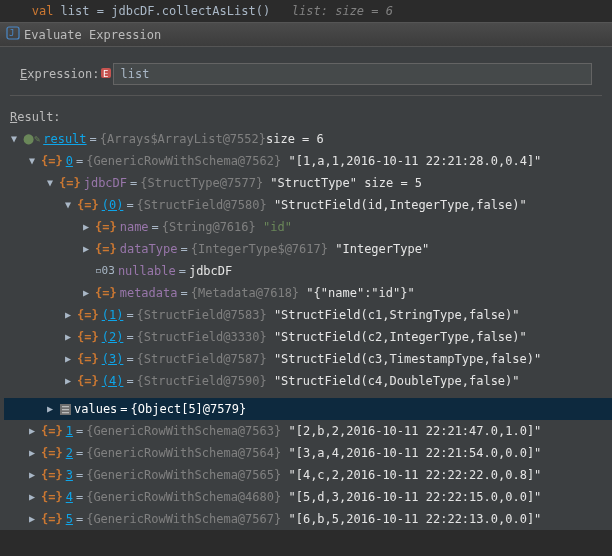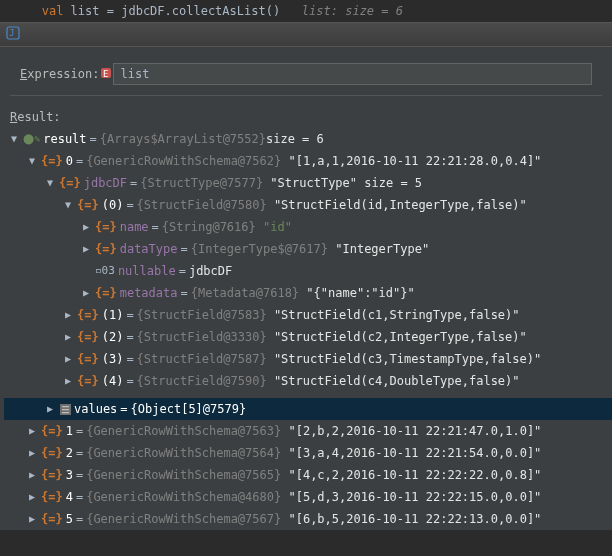--- a/index.html
+++ b/index.html
@@ -7,21 +7,21 @@
     background: #2b2b2b;
     font-family: "Consolas", "Monaco", monospace;
     font-size: 12px;
     color: #a9b7c6;
     width: 612px;
     height: 556px;
     overflow: hidden;
   }
   .editor-line {
     background: #2b2b2b;
-    padding: 4px 20px;
+    padding: 4px 10px;
     color: #a9b7c6;
     border-bottom: 1px solid #555;
   }
   .kw { color: #cc7832; }
   .ident { color: #a9b7c6; }
   .comment { color: #808080; font-style: italic; }
   
   .titlebar {
     background: linear-gradient(to bottom, #4b4b4b, #3c3c3c);
     padding: 3px 6px;
@@ -87,21 +87,21 @@
   
   .brace-icon {
     color: #cc7832;
     font-weight: bold;
     margin: 0 3px;
   }
   .green-icon { color: #6a8759; margin: 0 3px; font-size:10px; }
   .bool-icon { color: #a9b7c6; margin: 0 3px; font-size: 11px; }
   .obj-icon { width:12px; height:12px; display:inline-flex; align-items:center; justify-content:center; margin:0 3px; }
   .obj-icon svg { display:block; }
-  .name-red { color: #ffffff; }
+  .name-red { color: #0ea5e9; text-decoration: underline; }
   .name-purple { color: #9876aa; }
   .eq { color: #a9b7c6; margin: 0 3px; }
   .type-grey { color: #808080; }
   .val-white { color: #e5e5e5; }
   .val-green { color: #6a8759; }
 </style>
 </head>
 <body>
 
 <div class="editor-line">
@@ -110,20 +110,21 @@
   &nbsp;&nbsp;<span class="comment">list:  size = 6</span>
 </div>
 
 <div class="titlebar">
   <span>
     <svg width="14" height="14" viewBox="0 0 14 14">
         <rect x="1" y="1" width="12" height="12" rx="2" fill="none" stroke="#4a88c7" stroke-width="1.2"></rect>
         <text x="3" y="10" font-size="9" fill="#4a88c7">J</text>
       </svg>
   </span>
+  <span>Evaluate Expression</span>
 </div>
 
 <div class="section">
   <div class="expr-row">
     <span class="label"><span class="underline">E</span>xpression:</span>
     <span>
       <svg width="14" height="14" viewBox="0 0 14 14">
           <rect x="2" y="2" width="10" height="10" rx="2" fill="#c75450"></rect>
           <text x="4" y="11" font-size="9" fill="#fff">E</text>
         </svg>

